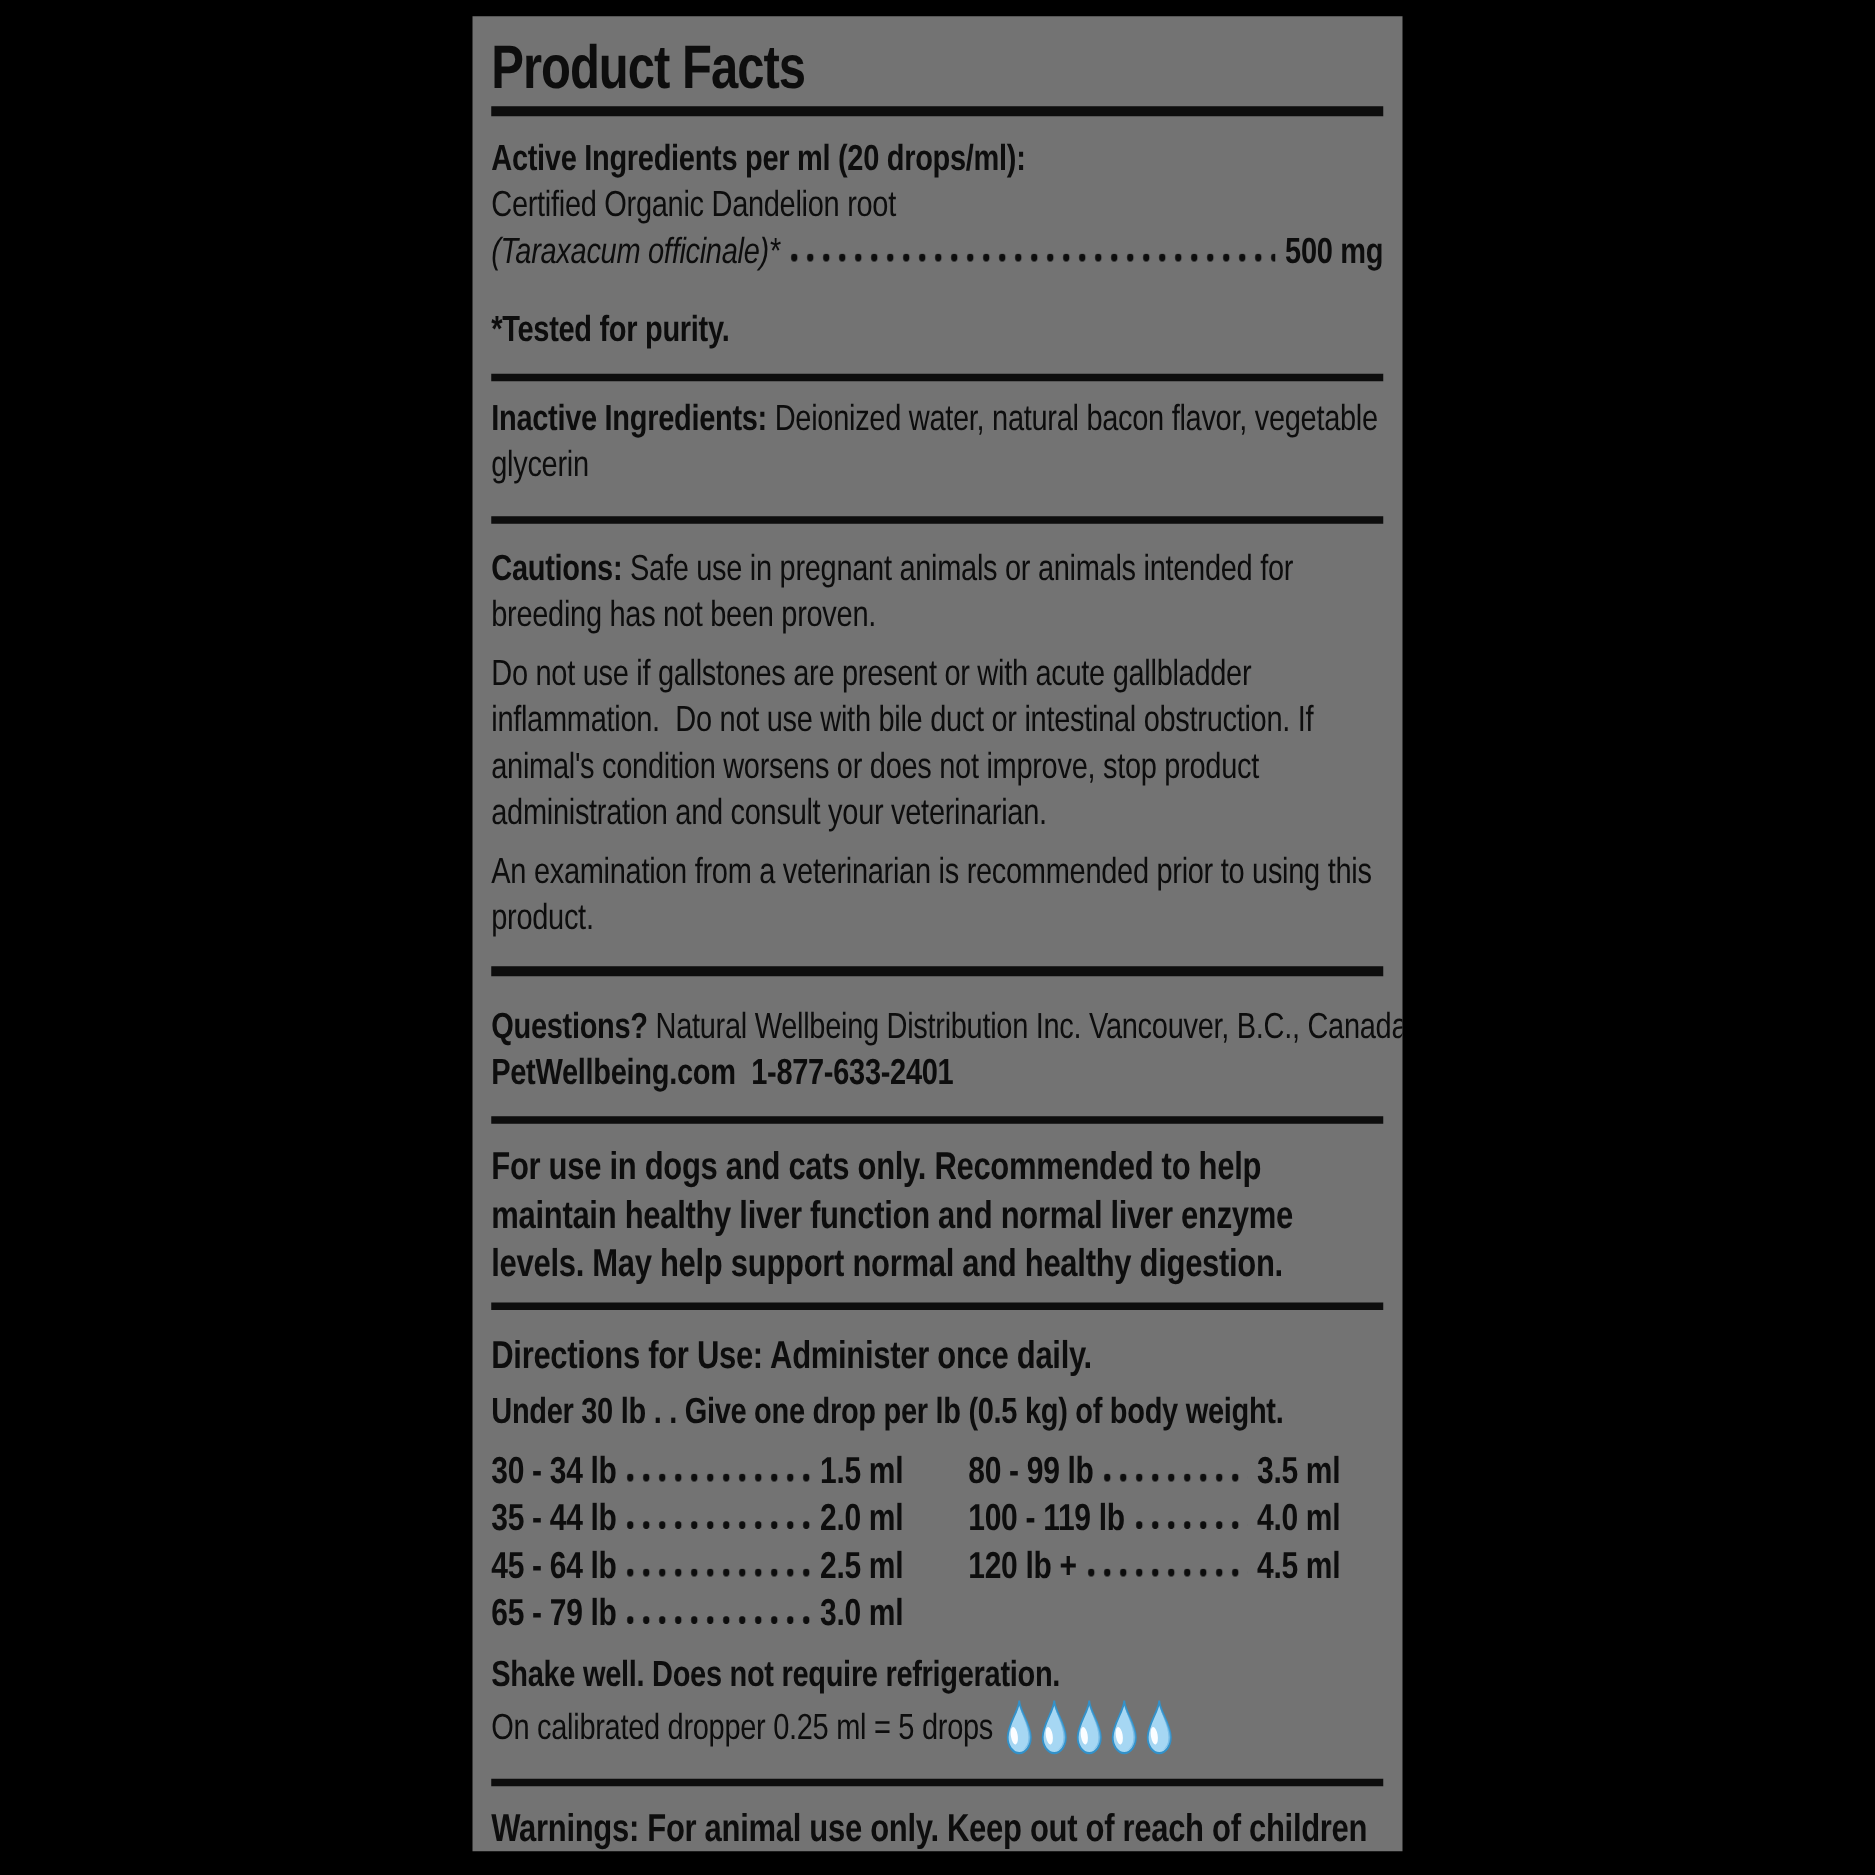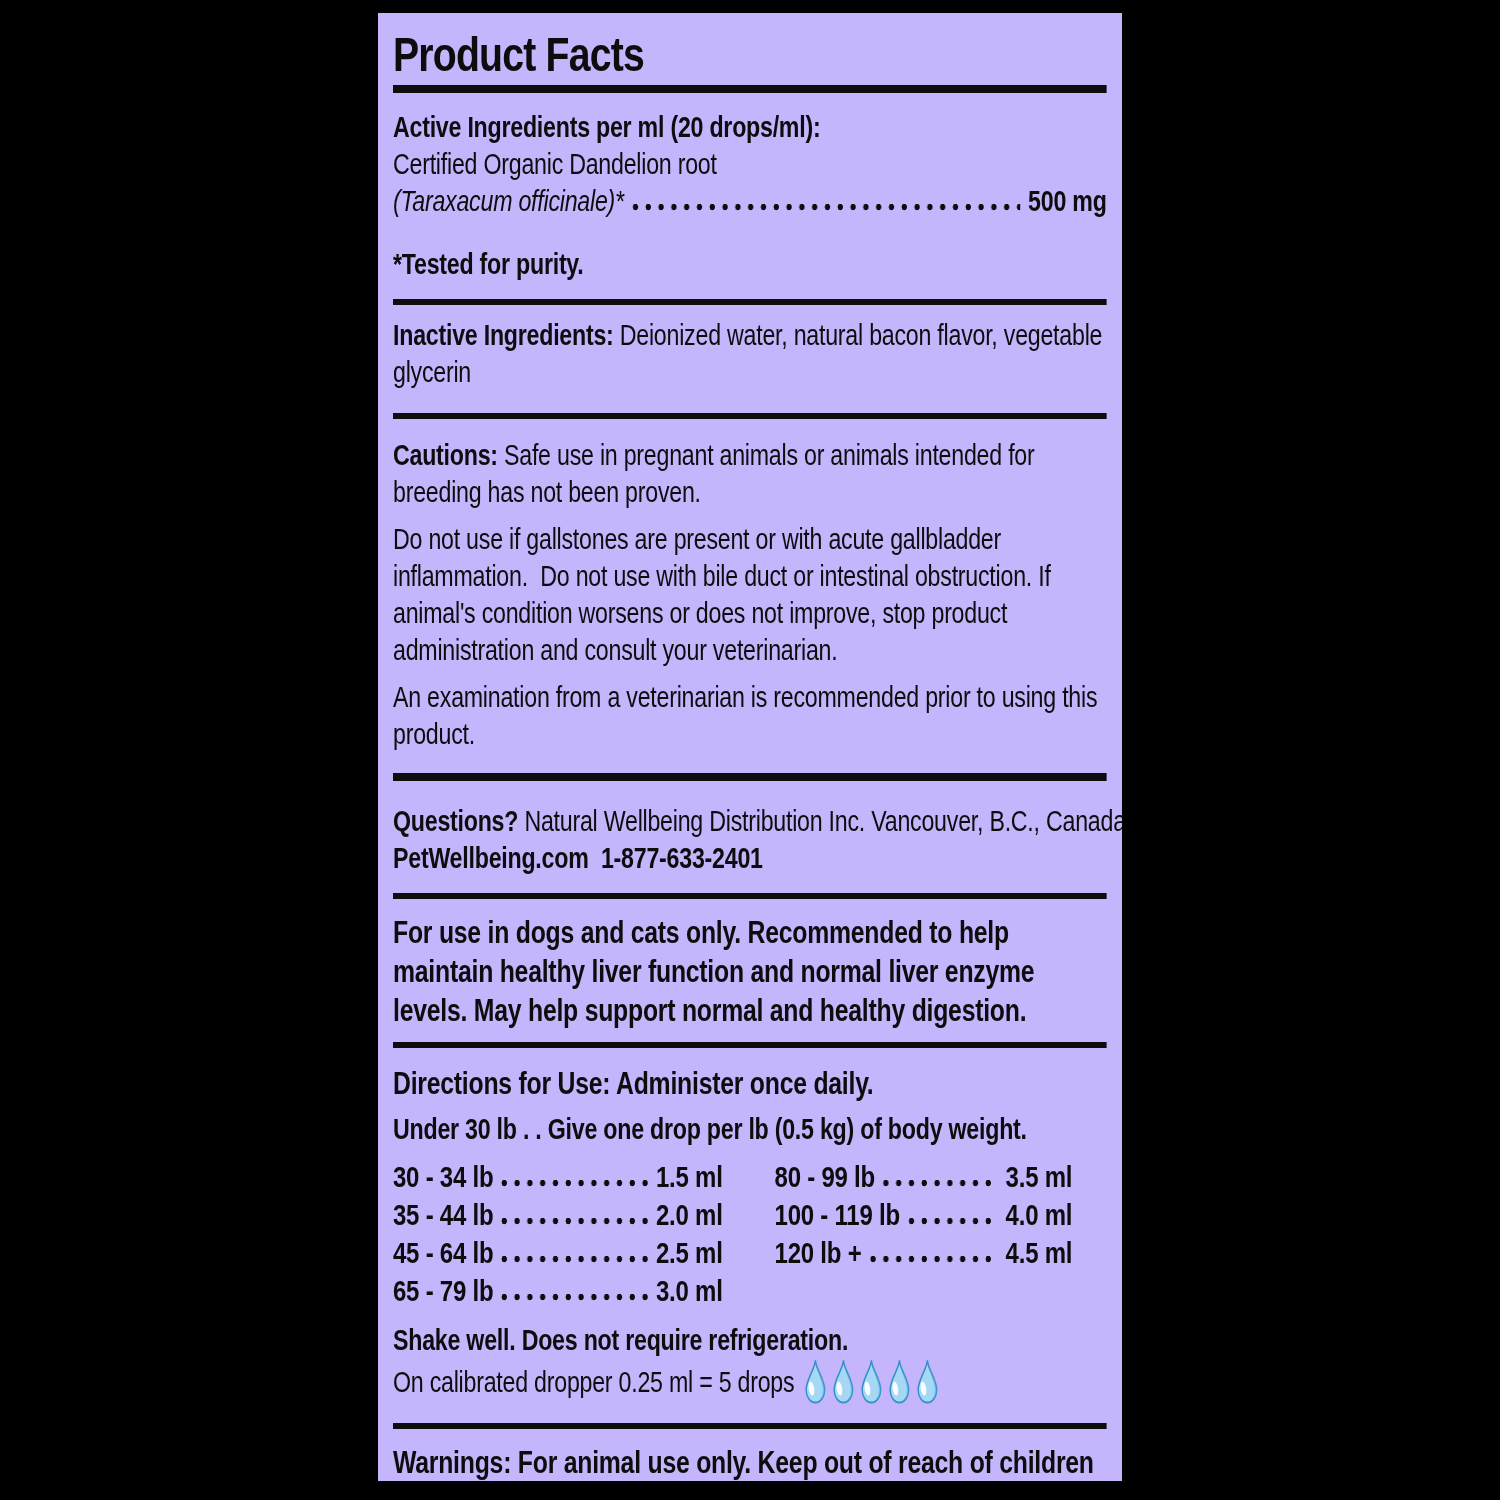--- a/index.html
+++ b/index.html
@@ -8,21 +8,21 @@
     background:#000;
     font-family:"Liberation Sans","DejaVu Sans",sans-serif;
     color:#0d0d0d;
     position:relative;
     overflow:hidden;
   }
   .panel{
     position:absolute;
     left:378px;top:13px;
     width:744px;height:1468px;
-    background:#c4b5fd;
+    background:#737373;
     box-sizing:border-box;
     padding:12px 24px 0 15px;
     overflow:hidden;
   }
   
   .squeeze{
     width:892px;
     transform:scaleX(0.8);
     transform-origin:left top;
   }

